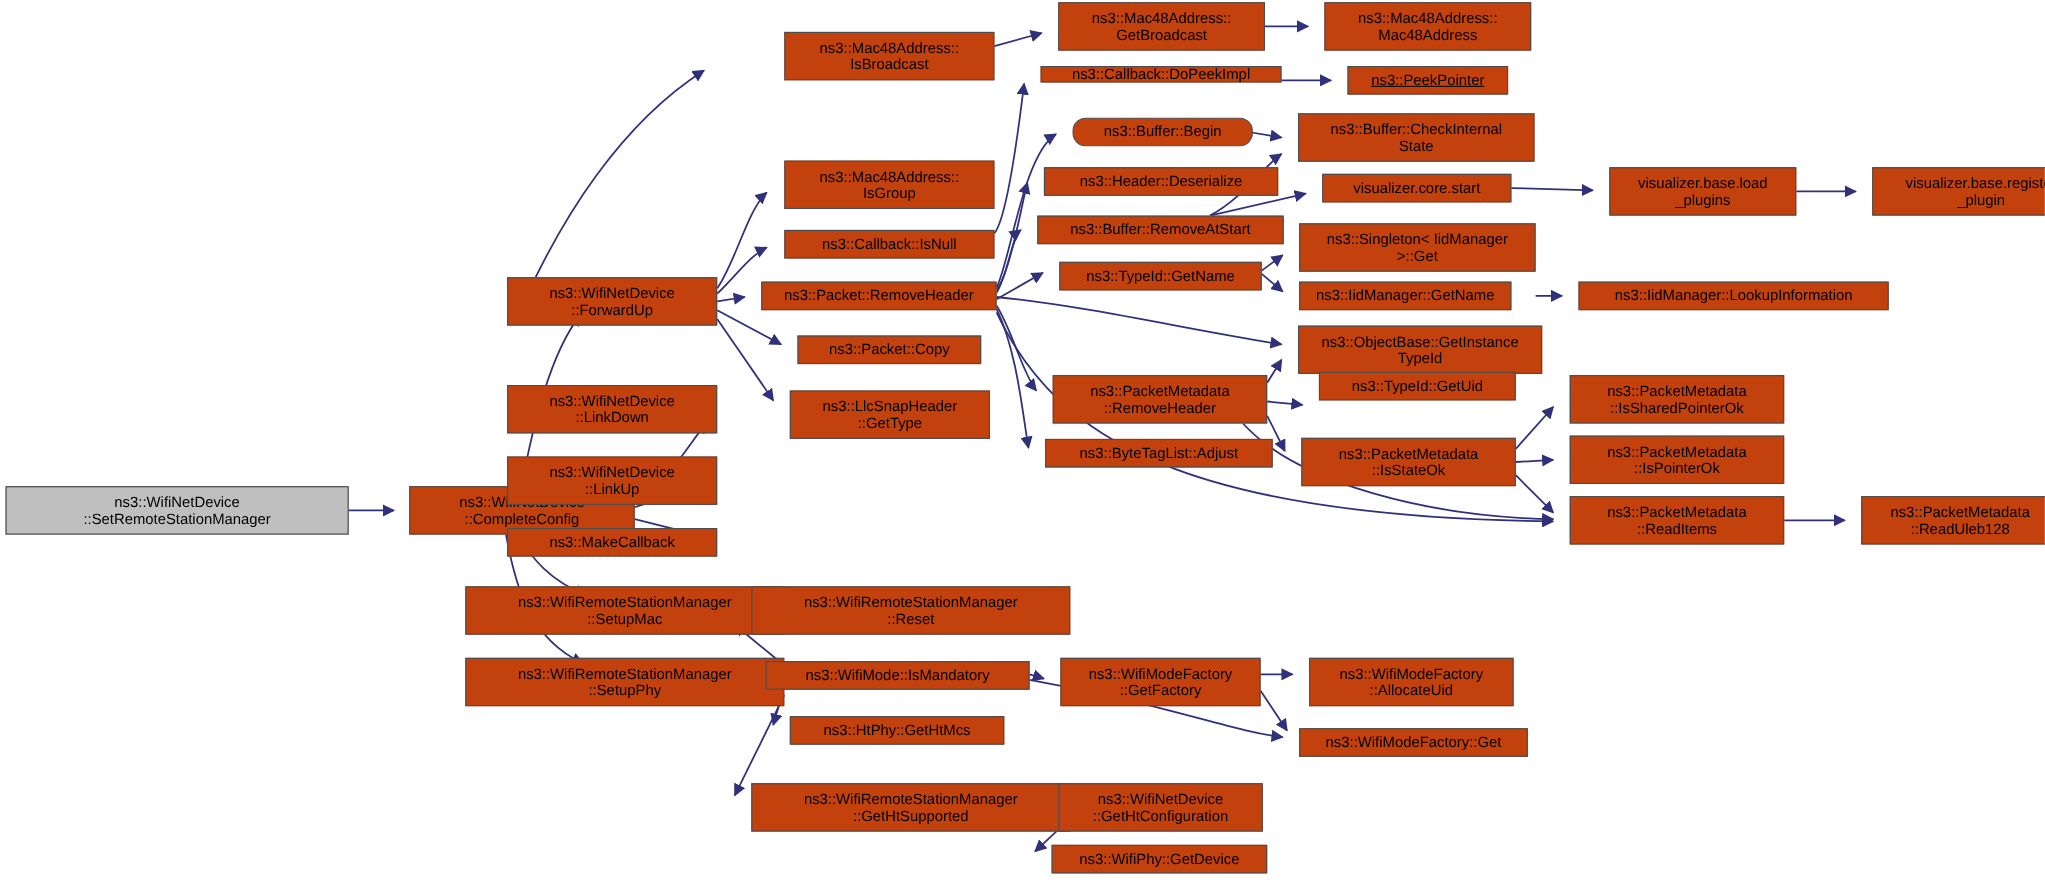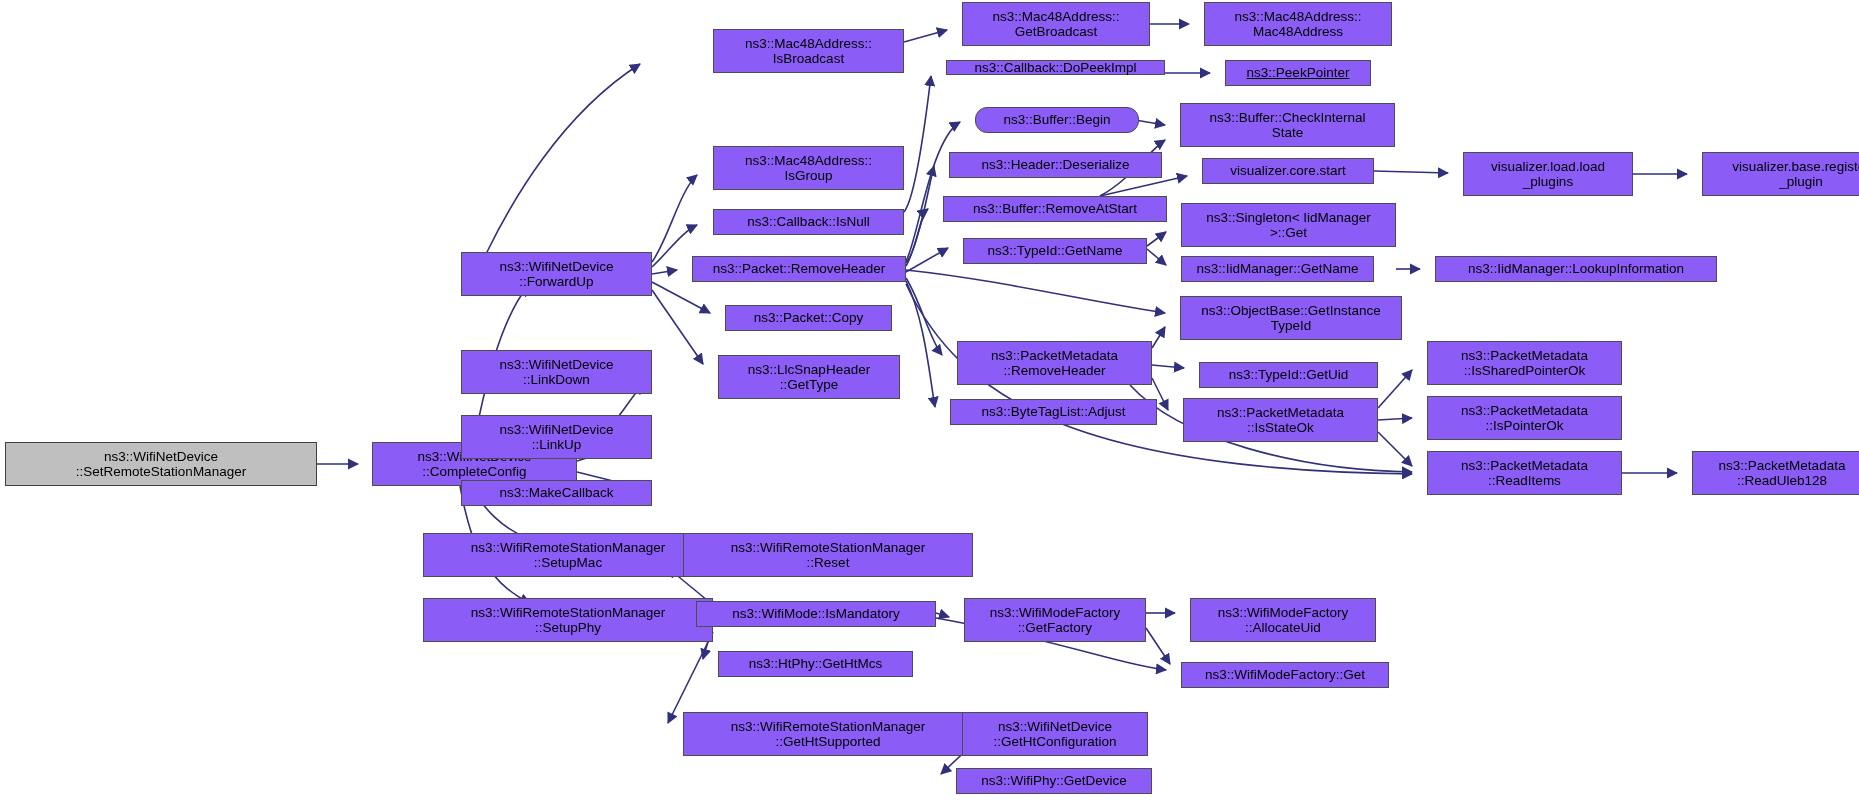--- a/index.html
+++ b/index.html
@@ -10,21 +10,21 @@
     height:807px;
     background:#ffffff;
     font-family:"Liberation Sans", sans-serif;
     overflow:hidden;
   }
   #edges{position:absolute;left:0;top:0;width:1859px;height:807px;}
   .node{
     position:absolute;
     box-sizing:border-box;
     border:1px solid #4d4d4d;
-    background:#8b5cf6;
+    background:#c2410c;
     color:#000000;
     font-size:13.5px;
     line-height:15.5px;
     display:flex;
     align-items:center;
     justify-content:center;
     text-align:center;
     padding:1px 3px;
     white-space:pre-line;
     z-index:2;
@@ -144,24 +144,24 @@
 Mac48Address</div>
       <div class="node" style="left: 1225px; top: 60px; width: 146px; height: 26px; text-decoration: underline;">ns3::PeekPointer</div>
       <div class="node" style="left: 1180px; top: 103px; width: 215px; height: 44px;">ns3::Buffer::CheckInternal
 State</div>
       <div class="node" style="left: 1202px; top: 158px; width: 172px; height: 26px;">visualizer.core.start</div>
       <div class="node" style="left: 1181px; top: 203px; width: 215px; height: 44px;">ns3::Singleton&lt; IidManager
 &gt;::Get</div>
       <div class="node" style="left: 1181px; top: 256px; width: 193px; height: 26px;">ns3::IidManager::GetName</div>
       <div class="node" style="left: 1180px; top: 296px; width: 222px; height: 44px;">ns3::ObjectBase::GetInstance
 TypeId</div>
-      <div class="node" style="left: 1199px; top: 362px; width: 179px; height: 26px;">ns3::TypeId::GetUid</div>
+      <div class="node" style="left: 1199px; top: 338px; width: 179px; height: 26px;">ns3::TypeId::GetUid</div>
       <div class="node" style="left: 1183px; top: 398px; width: 195px; height: 44px;">ns3::PacketMetadata
 ::IsStateOk</div>
-      <div class="node" style="left: 1463px; top: 152px; width: 170px; height: 44px;">visualizer.load.load
+      <div class="node" style="left: 1463px; top: 152px; width: 170px; height: 44px;">visualizer.base.load
 _plugins</div>
       <div class="node" style="left: 1435px; top: 256px; width: 282px; height: 26px;">ns3::IidManager::LookupInformation</div>
       <div class="node" style="left: 1427px; top: 341px; width: 195px; height: 44px;">ns3::PacketMetadata
 ::IsSharedPointerOk</div>
       <div class="node" style="left: 1427px; top: 396px; width: 195px; height: 44px;">ns3::PacketMetadata
 ::IsPointerOk</div>
       <div class="node" style="left: 1427px; top: 451px; width: 195px; height: 44px;">ns3::PacketMetadata
 ::ReadItems</div>
       <div class="node" style="left: 1702px; top: 152px; width: 198px; height: 44px;">visualizer.base.register
 _plugin</div>

